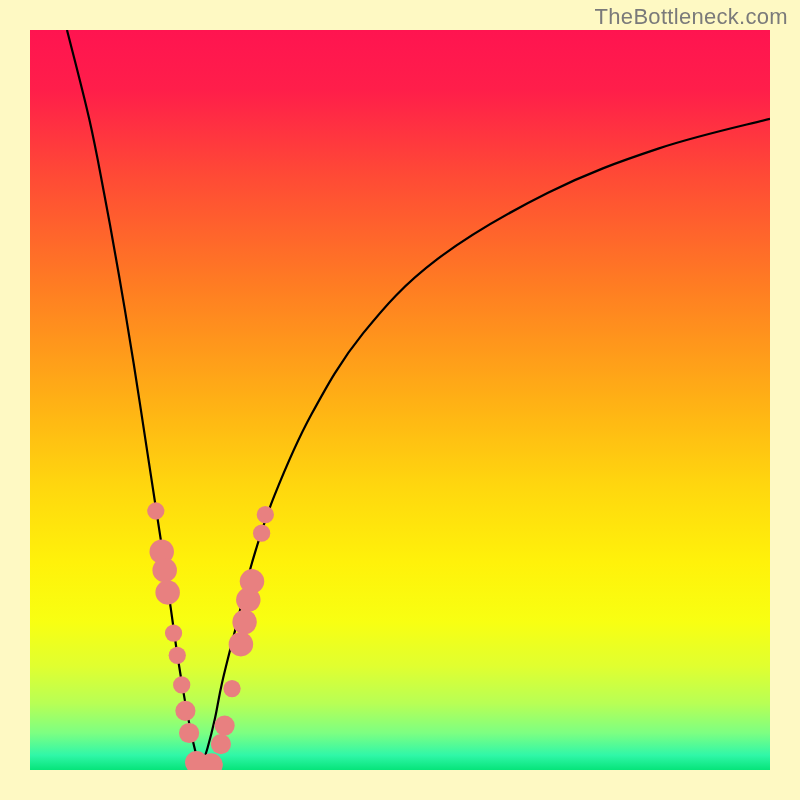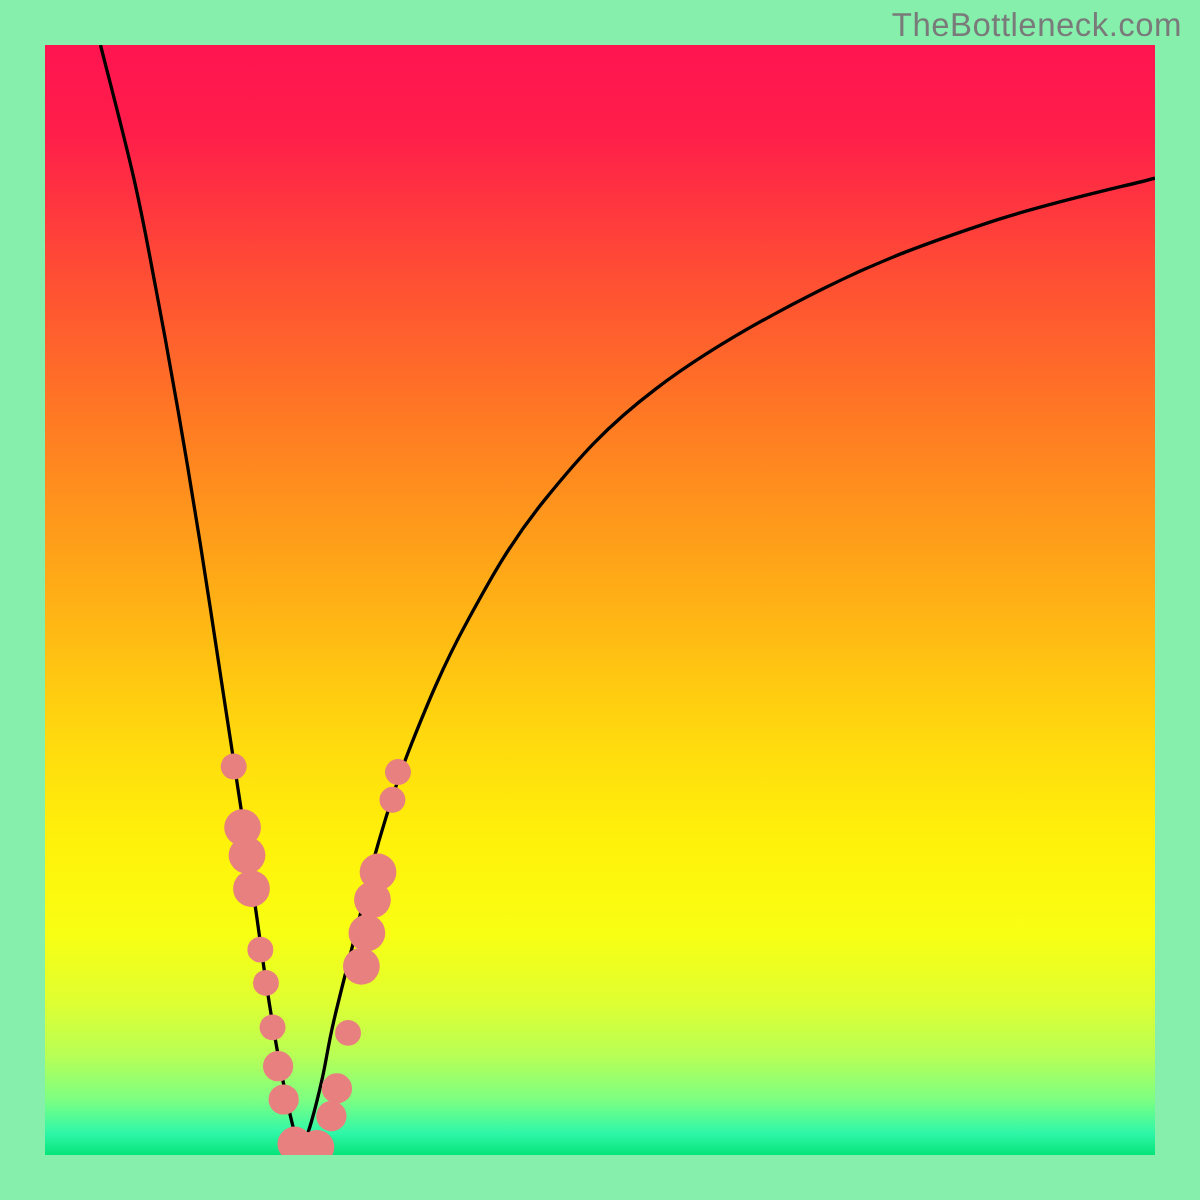--- a/index.html
+++ b/index.html
@@ -1,17 +1,17 @@
 <!DOCTYPE html>
 <html><head>
   <meta charset="utf-8">
   <style>
     * { margin: 0; padding: 0; box-sizing: border-box; }
     body { width: 800px; height: 800px; overflow: hidden; font-family: Arial, sans-serif; }
-    .container { width: 800px; height: 800px; position: relative; background: #86efac; }
+    .container { width: 800px; height: 800px; position: relative; background: #fef9c3; }
     .watermark { position: absolute; top: 4px; right: 12px; color: #7a7a7a; font-size: 22px; font-weight: 500; letter-spacing: 0.3px; z-index: 10; }
     .plot-area { position: absolute; top: 30px; left: 30px; width: 740px; height: 740px; overflow: hidden; }
     .gradient-bg { position: absolute; top: 0; left: 0; width: 100%; height: 100%; }
     .curve-layer { position: absolute; top: 0; left: 0; width: 100%; height: 100%; }
     .dot { fill: #e88080; }
     .curve-path { fill: none; stroke: #000; stroke-width: 2.2; }
   </style>
 </head>
 <body>
 

